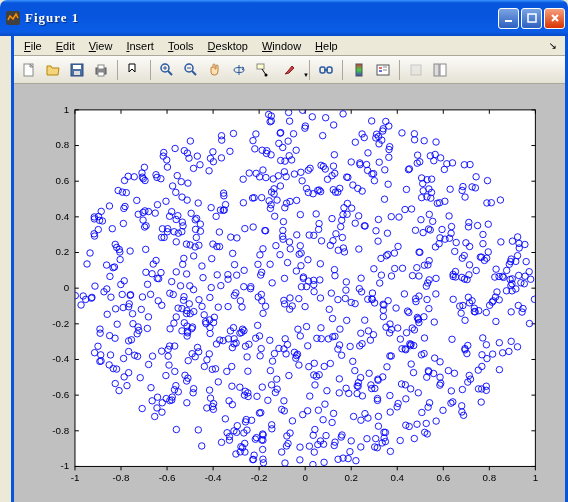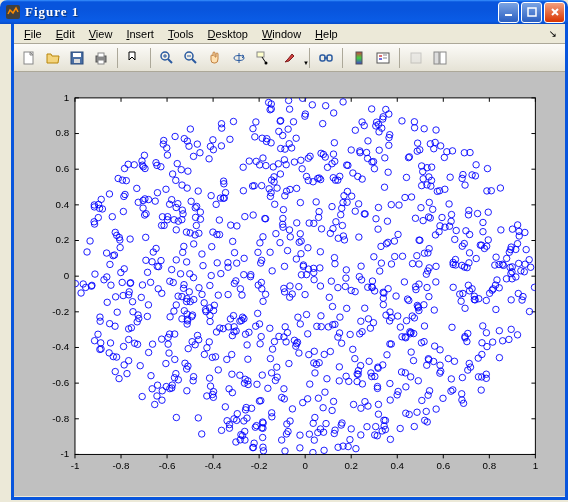--- a/index.html
+++ b/index.html
@@ -1,18 +1,18 @@
 <!DOCTYPE html>
 <html><head>
 <meta charset="utf-8">
 <style>
   * { box-sizing: border-box; margin: 0; padding: 0; }
   body { width: 568px; height: 502px; font-family: "Tahoma", "SimSun", sans-serif; font-size: 11px; background: #ece9d8; overflow: hidden; }
   
-  .titlebar { height: 24px; background: linear-gradient(to bottom, #3a93ff 0%, #0855dd 8%, #0855dd 40%, #0a5ce6 88%, #084bc8 100%); display: flex; align-items: center; padding: 0 3px 0 5px; border-radius: 7px 7px 0 0; justify-content: space-between; }
+  .titlebar { height: 36px; background: linear-gradient(to bottom, #3a93ff 0%, #0855dd 8%, #0855dd 40%, #0a5ce6 88%, #084bc8 100%); display: flex; align-items: center; padding: 0 3px 0 5px; border-radius: 7px 7px 0 0; justify-content: space-between; }
   .titlebar .app-icon { width: 16px; height: 16px; margin-right: 4px; }
   .titlebar .title { color: white; font-weight: bold; font-size: 13px; flex: 1; text-shadow: 1px 1px 1px rgba(0,0,0,0.5); font-family: "Tahoma", "SimSun"; letter-spacing: 1px; }
   .titlebar .win-btns { display: flex; gap: 2px; }
   .win-btn { width: 21px; height: 21px; border-radius: 3px; border: 1px solid #fff; display: flex; align-items: center; justify-content: center; cursor: pointer; }
   .win-btn.min, .win-btn.max { background: linear-gradient(to bottom, #7ba4e3, #2b5fc1); }
   .win-btn.close { background: linear-gradient(to bottom, #f4a07f, #d83400); }
   .win-btn svg { width: 12px; height: 12px; }
   
   .window-body { border-left: 3px solid #0855dd; border-right: 3px solid #0855dd; border-bottom: 3px solid #0855dd; height: 476px; background: #ece9d8; margin-left: 11px; }
   

